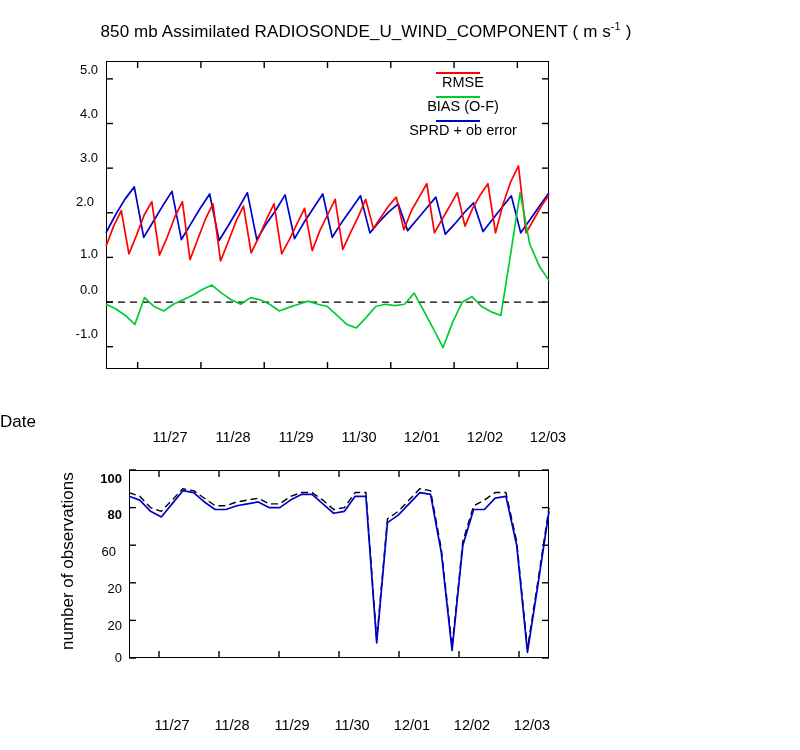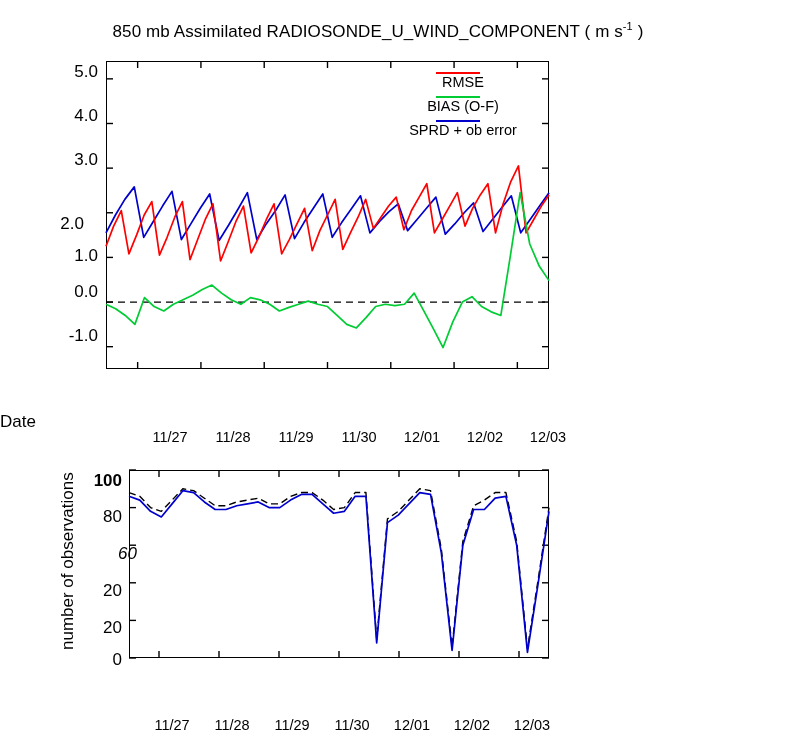--- a/index.html
+++ b/index.html
@@ -14,21 +14,21 @@
     color: #000000;
     overflow: hidden;
   }
   #figure {
     position: relative;
     width: 800px;
     height: 750px;
   }
   .title {
     position: absolute;
-    left: 16px;
+    left: 4px;
     top: 20px;
     width: 724px;
     text-align: center;
     font-size: 17px;
     letter-spacing: 0.1px;
   }
   .title sup {
     font-size: 11px;
     vertical-align: super;
   }
@@ -54,21 +54,21 @@
   .plot-svg {
     position: absolute;
     left: 0;
     top: 0;
     overflow: visible;
   }
   
   .ylabel-tick {
     position: absolute;
     text-align: right;
-    font-size: 17px;
+    font-size: 13px;
     width: 60px;
   }
   .xlabel-tick {
     position: absolute;
     text-align: center;
     font-size: 14.5px;
     width: 60px;
     margin-top: 44px;
   }
   .axis-title {
@@ -119,21 +119,21 @@
 
   <div class="title">
     <span>850 mb Assimilated RADIOSONDE_U_WIND_COMPONENT ( m s</span><sup>-1</sup><span> )</span>
   </div>
 
   <div class="panel" id="panel-top"></div>
 
   <div class="ylabel-tick" style="left:38px; top:62px;">5.0</div>
   <div class="ylabel-tick" style="left:38px; top:106px;">4.0</div>
   <div class="ylabel-tick" style="left:38px; top:150px;">3.0</div>
-  <div class="ylabel-tick" style="left:24px; top:194px;margin-top:20px;">2.0</div>
+  <div class="ylabel-tick" style="left:34px; top:194px;">2.0</div>
   <div class="ylabel-tick" style="left:38px; top:246px;">1.0</div>
   <div class="ylabel-tick" style="left:38px; top:282px;">0.0</div>
   <div class="ylabel-tick" style="left:38px; top:326px;">-1.0</div>
 
   <div class="xlabel-tick" style="left:140px; top:385px;">11/27</div>
   <div class="xlabel-tick" style="left:203px; top:385px;">11/28</div>
   <div class="xlabel-tick" style="left:266px; top:385px;">11/29</div>
   <div class="xlabel-tick" style="left:329px; top:385px;">11/30</div>
   <div class="xlabel-tick" style="left:392px; top:385px;">12/01</div>
   <div class="xlabel-tick" style="left:455px; top:385px;">12/02</div>
@@ -152,22 +152,22 @@
     </div>
     <div class="legend-row">
       <span class="legend-swatch" style="border-top-color:#0000cc;"></span>
       <span class="legend-label">SPRD + ob error</span>
     </div>
   </div>
 
   <div class="panel" id="panel-bottom"></div>
 
   <div class="ylabel-tick" style="left:62px; top:471px;font-weight:bold;">100</div>
-  <div class="ylabel-tick" style="left:62px; top:507px;">80</div>
-  <div class="ylabel-tick" style="left:77px; top:544px;font-style:italic;">60</div>
+  <div class="ylabel-tick" style="left:62px; top:507px;font-weight:bold;">80</div>
+  <div class="ylabel-tick" style="left:56px; top:544px;">60</div>
   <div class="ylabel-tick" style="left:62px; top:581px;">20</div>
   <div class="ylabel-tick" style="left:62px; top:618px;">20</div>
   <div class="ylabel-tick" style="left:62px; top:650px;">0</div>
 
   <div class="xlabel-tick" style="left:142px; top:673px;">11/27</div>
   <div class="xlabel-tick" style="left:202px; top:673px;">11/28</div>
   <div class="xlabel-tick" style="left:262px; top:673px;">11/29</div>
   <div class="xlabel-tick" style="left:322px; top:673px;">11/30</div>
   <div class="xlabel-tick" style="left:382px; top:673px;">12/01</div>
   <div class="xlabel-tick" style="left:442px; top:673px;">12/02</div>

